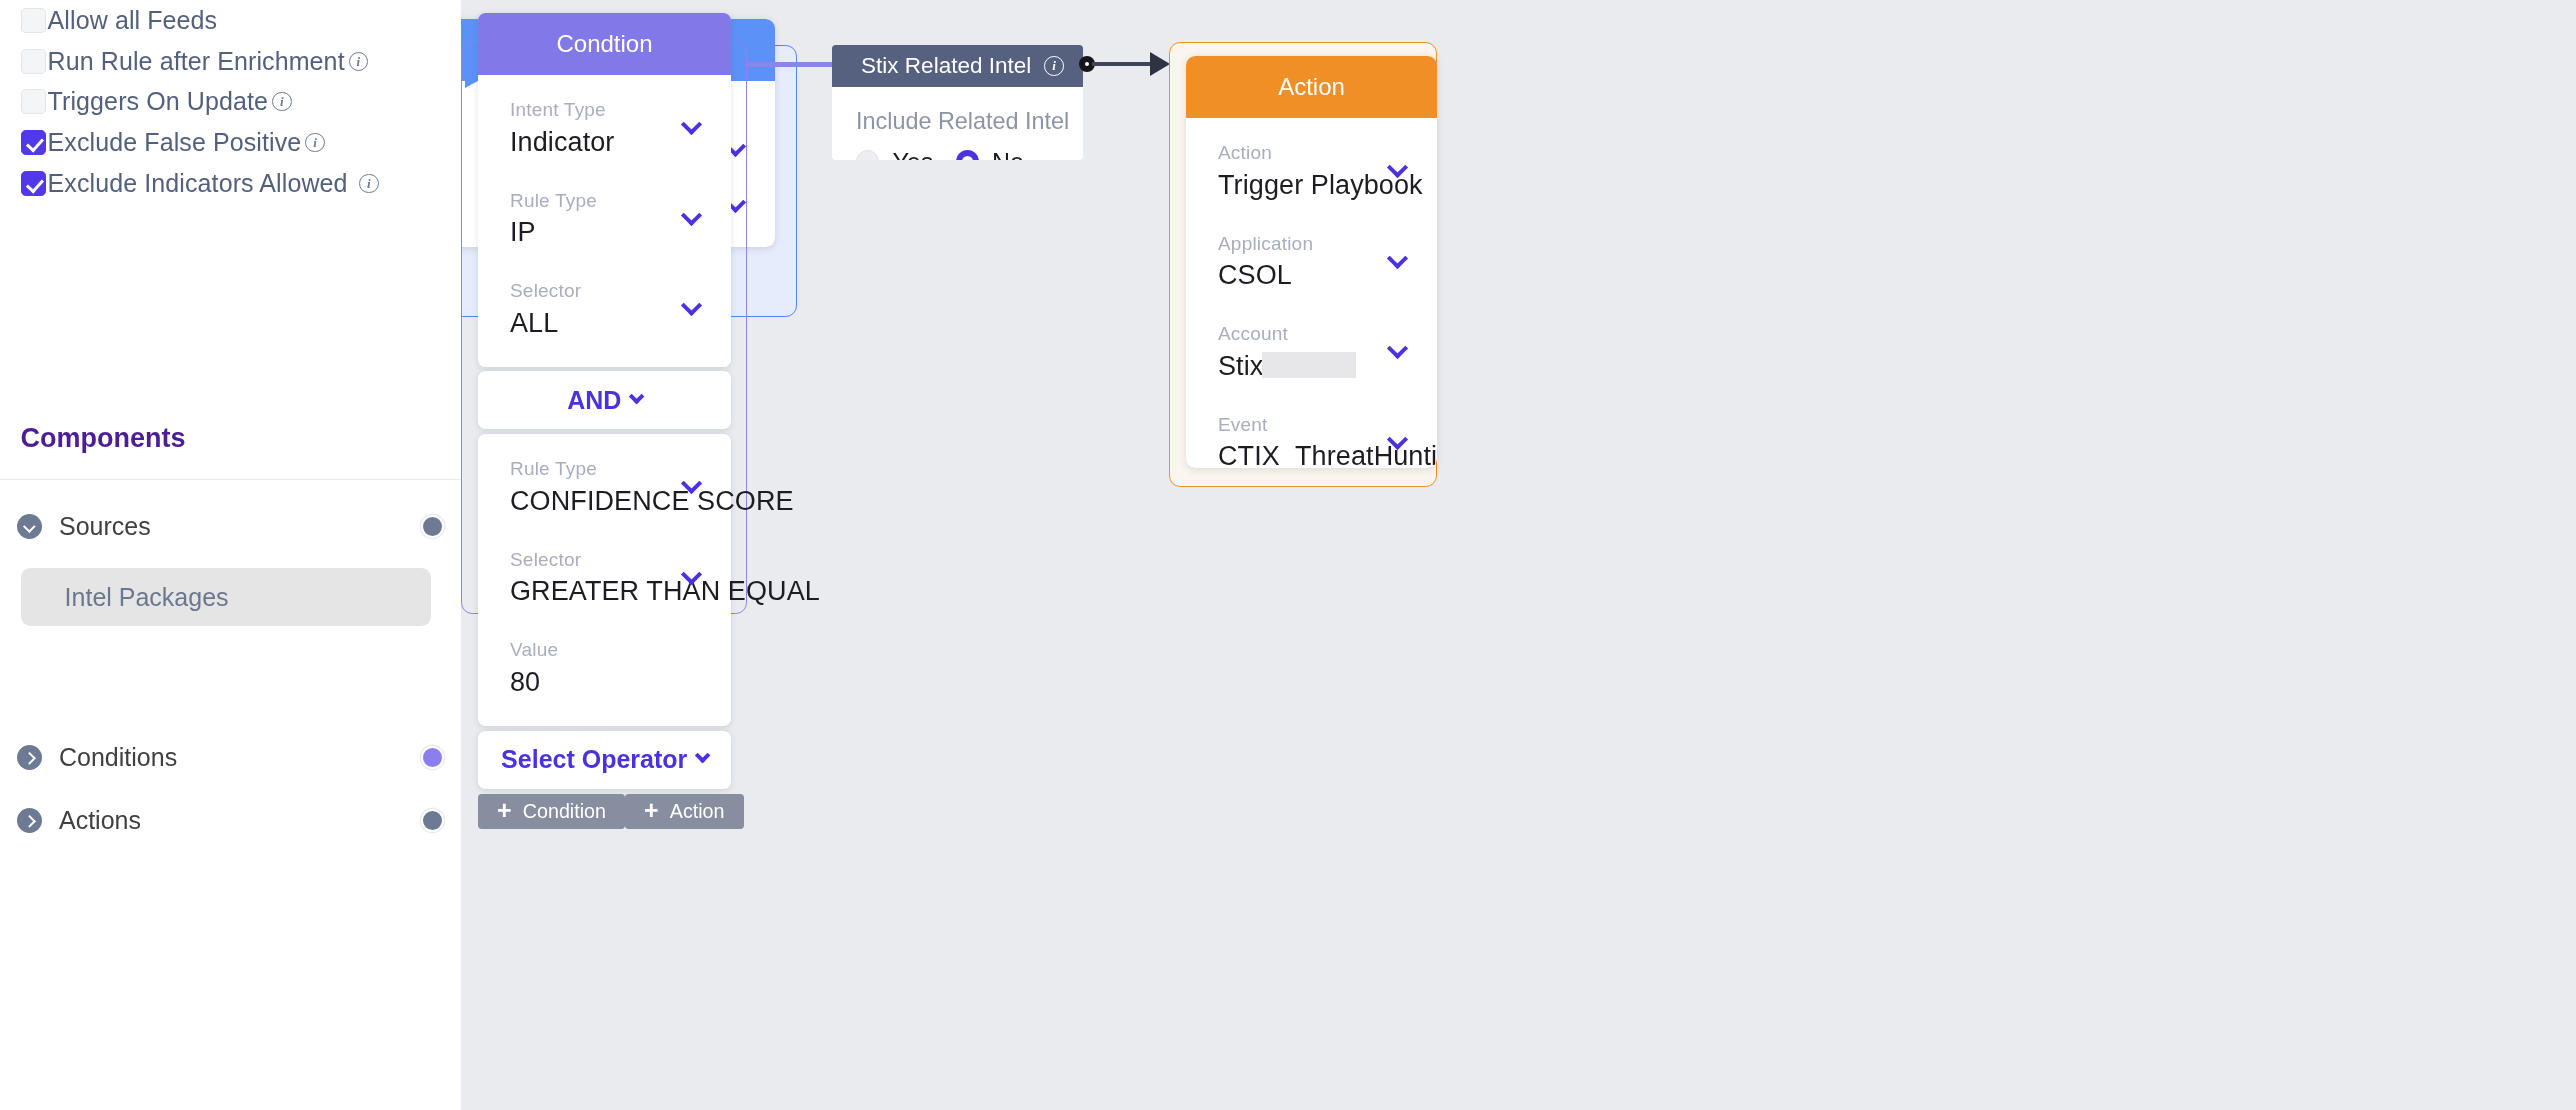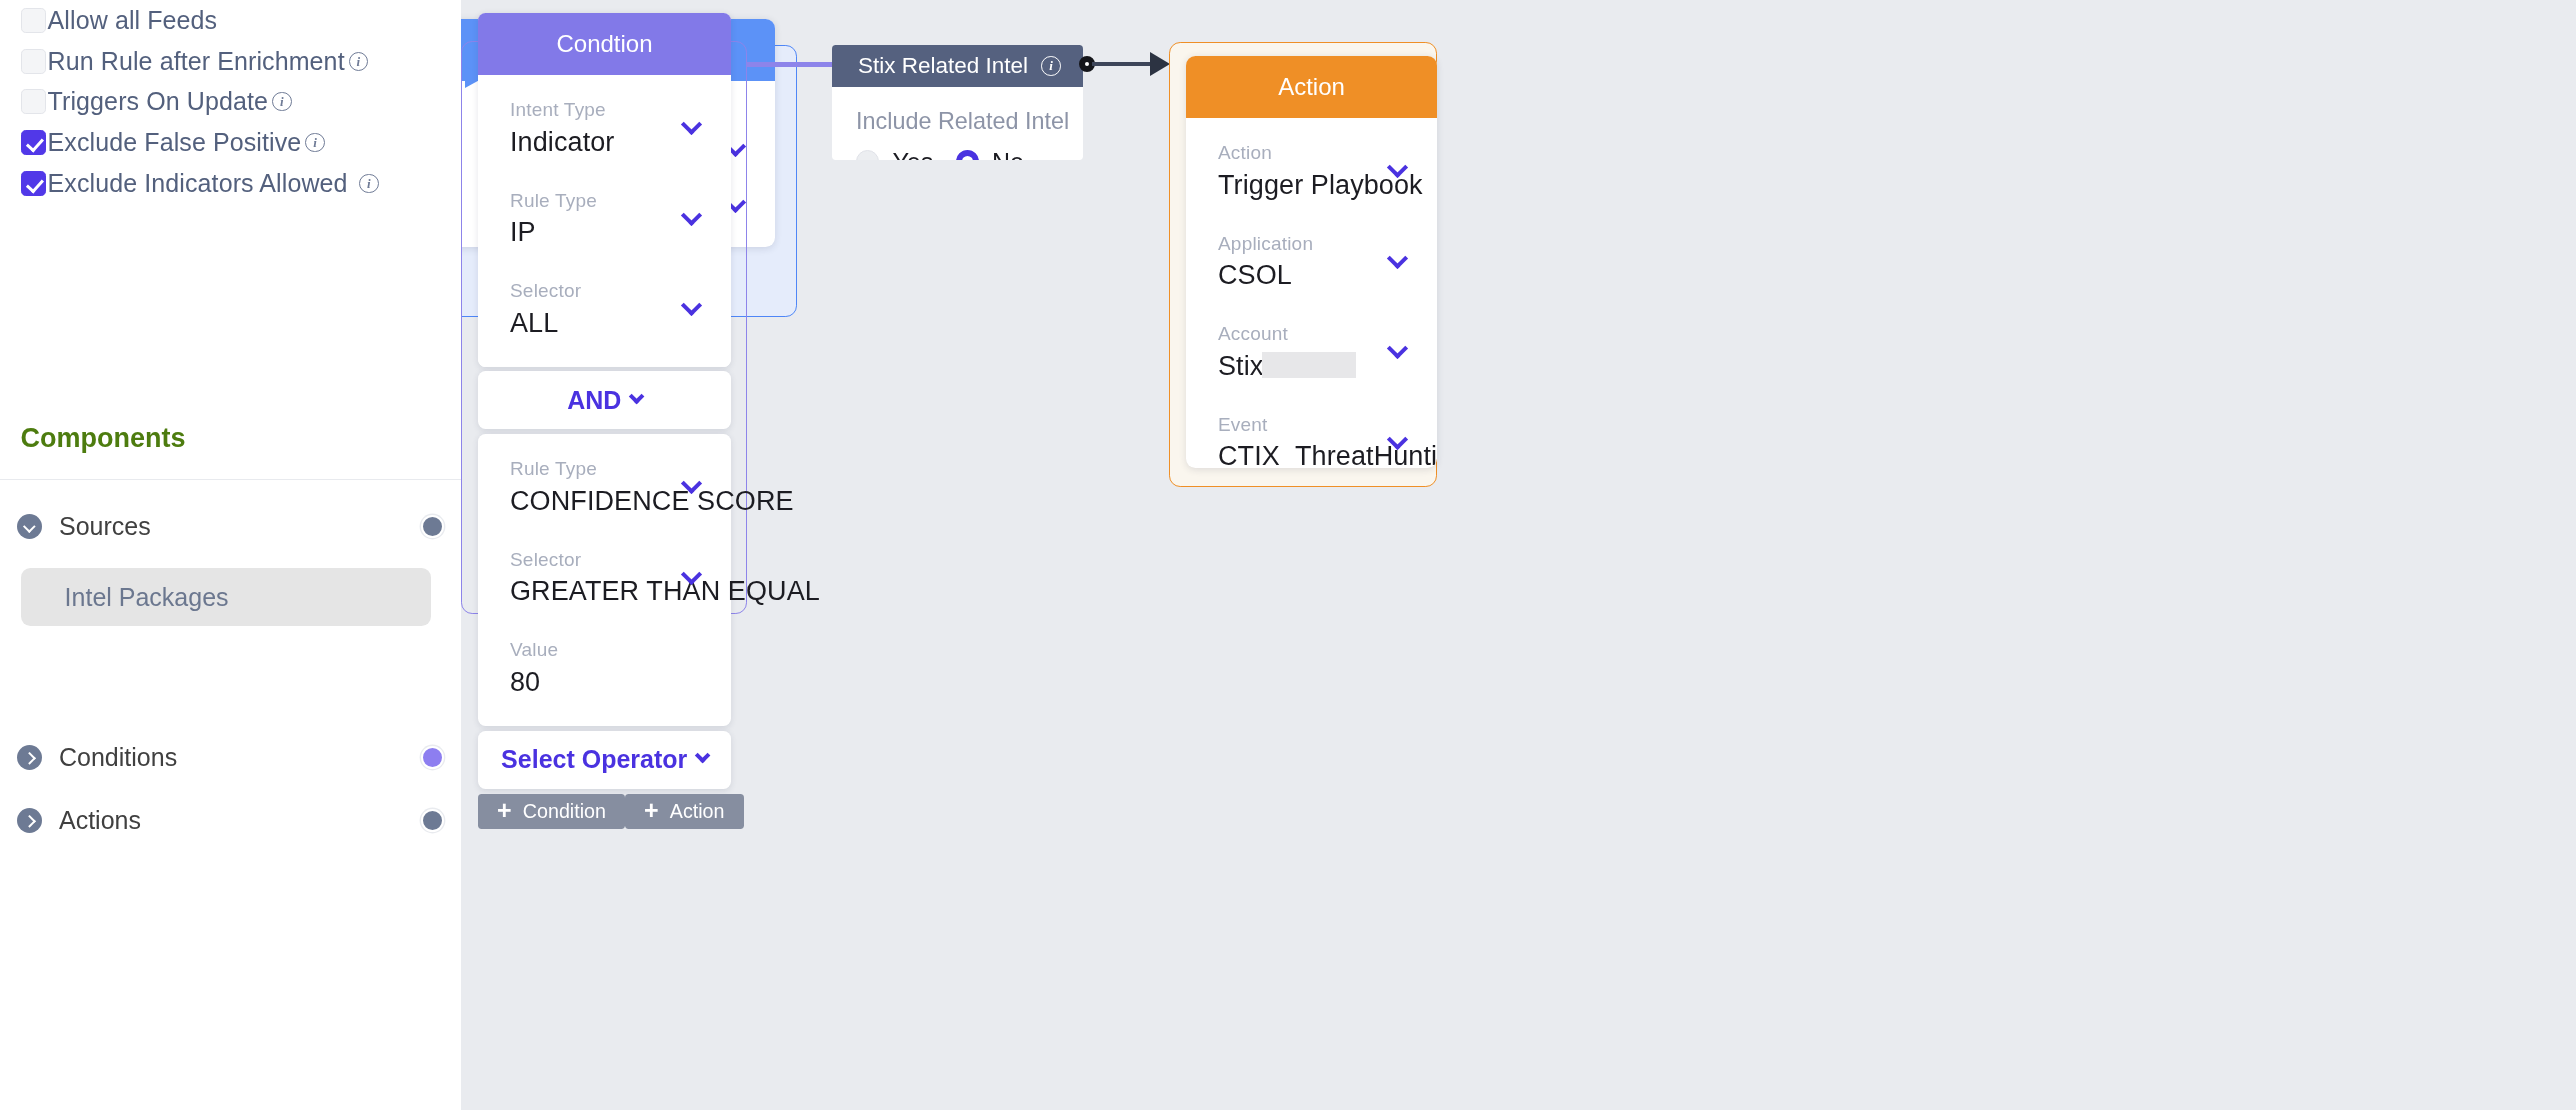--- a/index.html
+++ b/index.html
@@ -45,21 +45,21 @@
     display: inline-block; width: 19.7px; height: 19.7px;
     border: 1.5px solid #6f7b96; border-radius: 50%;
     font-size: 13px; line-height: 18px; text-align: center;
     color: #6f7b96; font-family: "Liberation Serif", serif;
     font-style: italic; font-weight: bold; flex: 0 0 auto;
     margin-left: 1.9px;
   }
 
   .components-title {
     position: absolute; left: 20.6px; top: 423px;
-    font-size: 27px; font-weight: bold; color: #4d7c0f;
+    font-size: 27px; font-weight: bold; color: #4c1d95;
   }
   .comp-divider {
     position: absolute; left: 0; top: 479px;
     width: 461px; height: 0.9px; background: #e8eaee;
   }
 
   .comp-row {
     position: absolute; left: 17px;
     width: 427px; height: 43px;
     display: flex; align-items: center;
@@ -113,21 +113,21 @@
     position: absolute; background: #fff;
     border-radius: 9.4px;
     box-shadow: 0 1.9px 7.5px rgba(40,50,80,.13);
     overflow: hidden;
   }
   .node-head {
     height: 62px; display: flex; align-items: center;
     justify-content: center; color: #fff; font-size: 24px;
   }
   .node-head.left {
-    justify-content: flex-start; padding-left: 26px; gap: 13px;
+    justify-content: center; padding-left: 10px; gap: 13px;
   }
   .info-i-light {
     display: inline-block; width: 19.7px; height: 19.7px;
     border: 1.5px solid #ffffff; border-radius: 50%;
     font-size: 13px; line-height: 18px; text-align: center;
     color: #ffffff; font-family: "Liberation Serif", serif;
     font-style: italic; font-weight: bold;
   }
 
   

